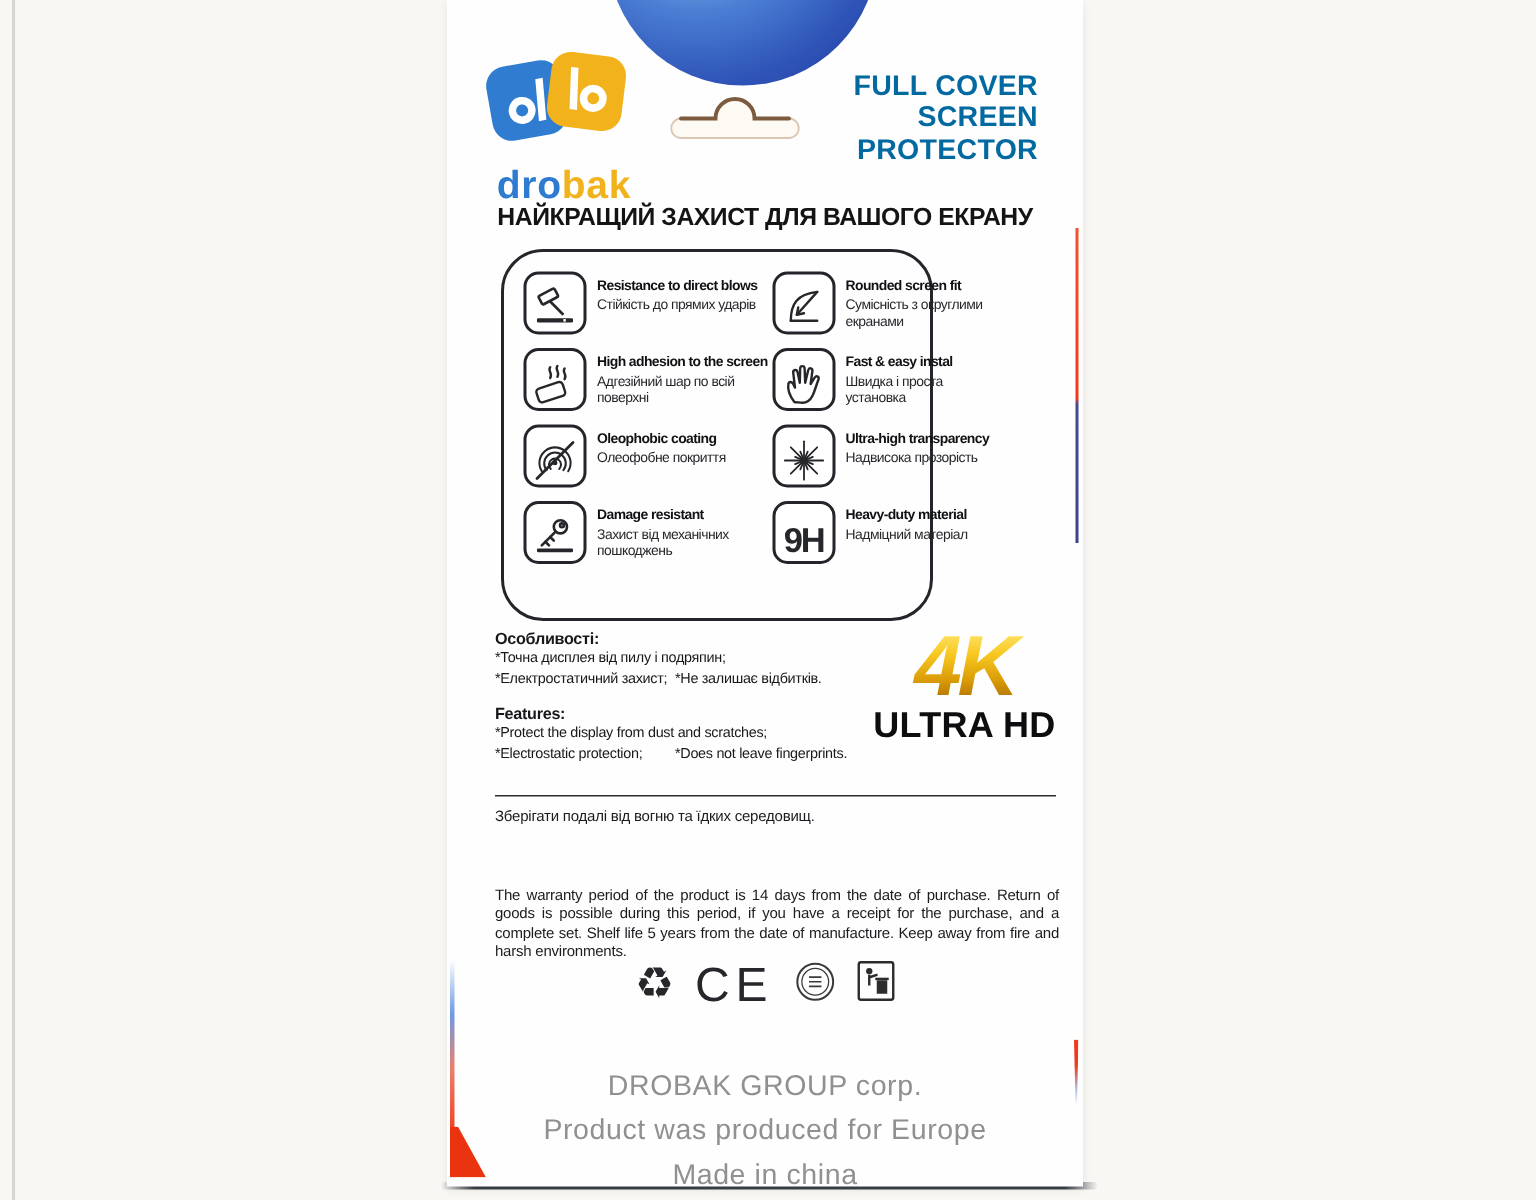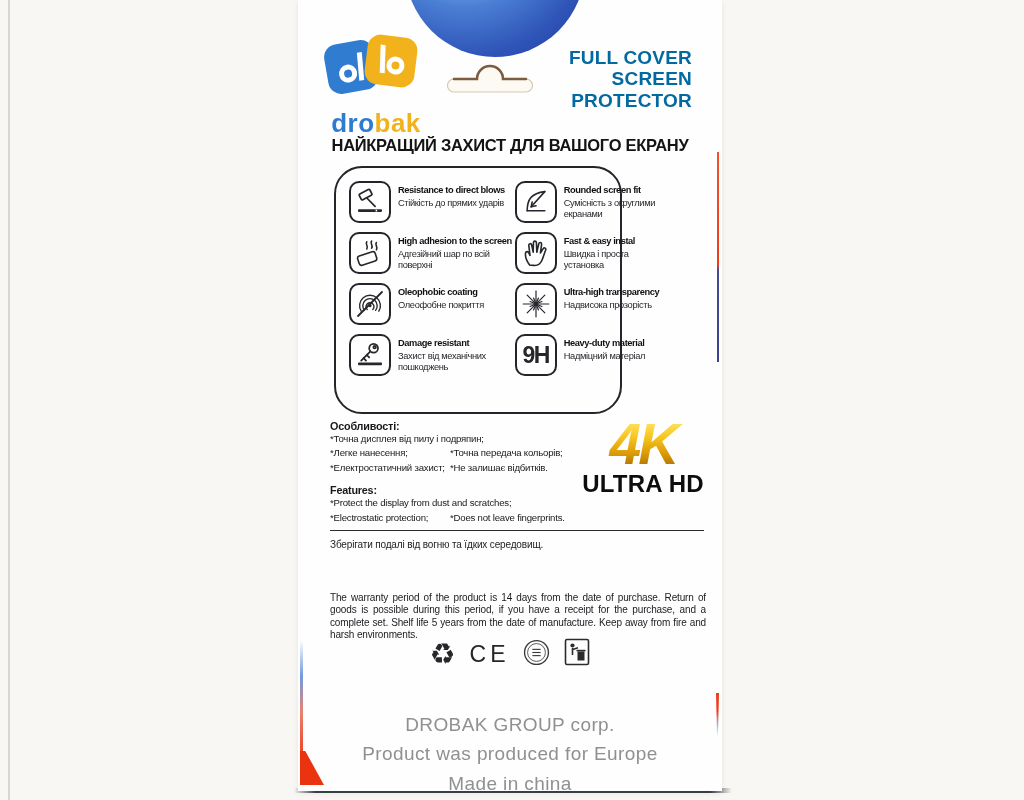--- a/index.html
+++ b/index.html
@@ -52,21 +52,21 @@
   .product-title{position:absolute;right:30px;top:47px;text-align:right;color:#0369a1;
     font-weight:bold;font-size:19px;line-height:1.13;letter-spacing:.2px;white-space:nowrap;}
   .heading{position:absolute;left:0;right:0;top:136px;text-align:center;font-size:16.5px;
     font-weight:bold;color:#141414;letter-spacing:-.3px;white-space:nowrap;}
   
   .panel{position:absolute;left:36px;top:166px;width:288px;height:248px;box-sizing:border-box;
     border:2.5px solid #23252a;border-radius:28px;padding:13px 10px 8px 13px;
     display:grid;grid-template-columns:1fr 1fr;column-gap:3px;row-gap:9px;align-content:start;}
   .feature{display:flex;align-items:flex-start;gap:7px;}
   .icon-box{flex:0 0 auto;width:42px;height:42px;border:2px solid #23252a;border-radius:10px;
-    display:flex;align-items:center;justify-content:center;box-sizing:border-box;background:#fff;}
+    display:flex;align-items:flex-end;justify-content:center;box-sizing:border-box;background:#fff;}
   .f-text{min-width:0;}
   .f-en{font-size:9.3px;font-weight:bold;color:#101114;margin-top:4px;letter-spacing:-.4px;white-space:nowrap;}
   .f-ua{font-size:9.3px;color:#26282c;margin-top:2.5px;line-height:1.22;letter-spacing:-.35px;}
   .nineh{font-size:23px;font-weight:bold;color:#26272b;letter-spacing:-1.5px;}
   
   .lists{position:absolute;left:32px;top:420px;width:252px;color:#17181b;}
   .list-header{font-weight:bold;font-size:10.8px;letter-spacing:-.2px;}
   .list-line,.list-cell,.list-cell2{font-size:9.6px;letter-spacing:-.2px;line-height:1.5;white-space:nowrap;}
   .list-row{display:flex;}
   .list-cell{width:120px;}
@@ -80,21 +80,21 @@
   
   .warranty{position:absolute;left:32px;width:376px;font-size:10px;color:#1b1c1f;
     text-align:justify;line-height:1.24;letter-spacing:-.15px;}
   .warranty-ua{top:539px;}
   .warranty-en{top:592px;}
   .warranty p{margin:0 0 2px 0;}
   
   .certs{position:absolute;left:0;right:0;top:638px;display:flex;justify-content:center;
     align-items:center;gap:14px;color:#26272b;}
   .recycle{font-size:29px;line-height:1;}
-  .ce{font-size:23px;font-weight:500;letter-spacing:4px;}
+  .ce{font-size:32px;font-weight:500;letter-spacing:4px;}
   
   .footer{position:absolute;left:0;right:0;top:710px;text-align:center;color:#8f9092;
     font-size:19px;line-height:1.55;letter-spacing:.4px;}
 </style>
 </head>
 <body>
 
 <div class="backdrop-line"></div>
 <div class="floor-shadow"></div>
 <div class="corner-shade-right"></div>
@@ -276,24 +276,20 @@
         <div class="f-ua">Надміцний матеріал</div>
       </div>
     </div>
 
   </div>
 
   <div class="lists">
     <div class="list-block">
       <div class="list-header">Особливості:</div>
       <div class="list-line">*Точна дисплея від пилу і подряпин;</div>
-      <div class="list-row">
-        <div class="list-cell">*Легке нанесення;</div>
-        <div class="list-cell2">*Точна передача кольорів;</div>
-      </div>
       <div class="list-row">
         <div class="list-cell">*Електростатичний захист;</div>
         <div class="list-cell2">*Не залишає відбитків.</div>
       </div>
     </div>
     <div class="list-block">
       <div class="list-header">Features:</div>
       <div class="list-line">*Protect the display from dust and scratches;</div>
       <div class="list-row">
         <div class="list-cell">*Electrostatic protection;</div>

